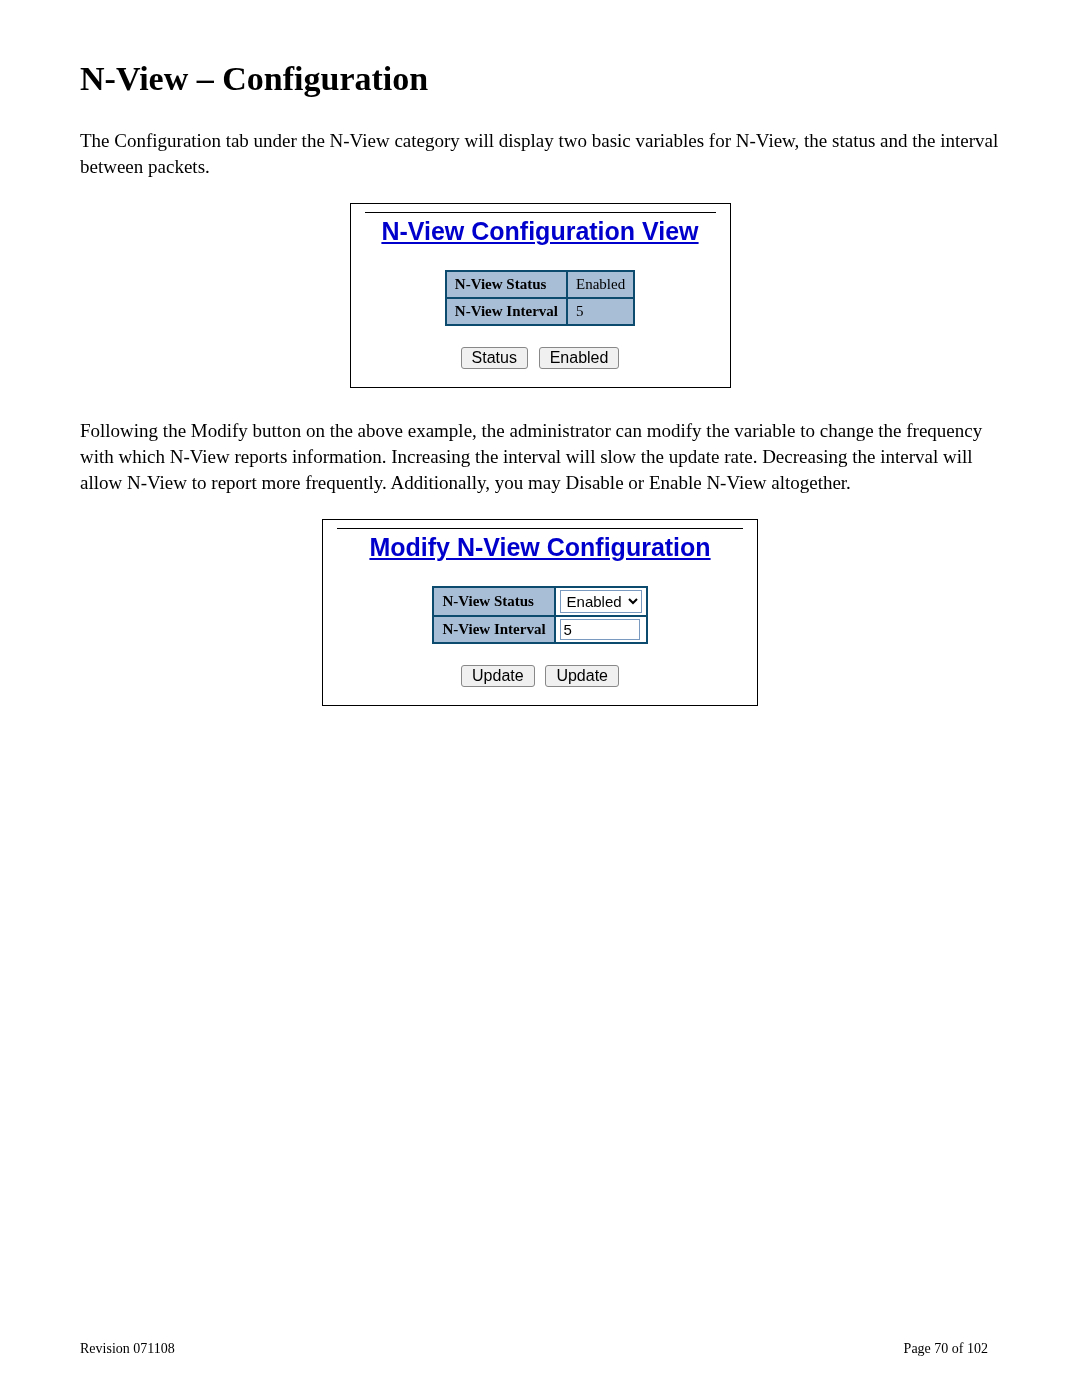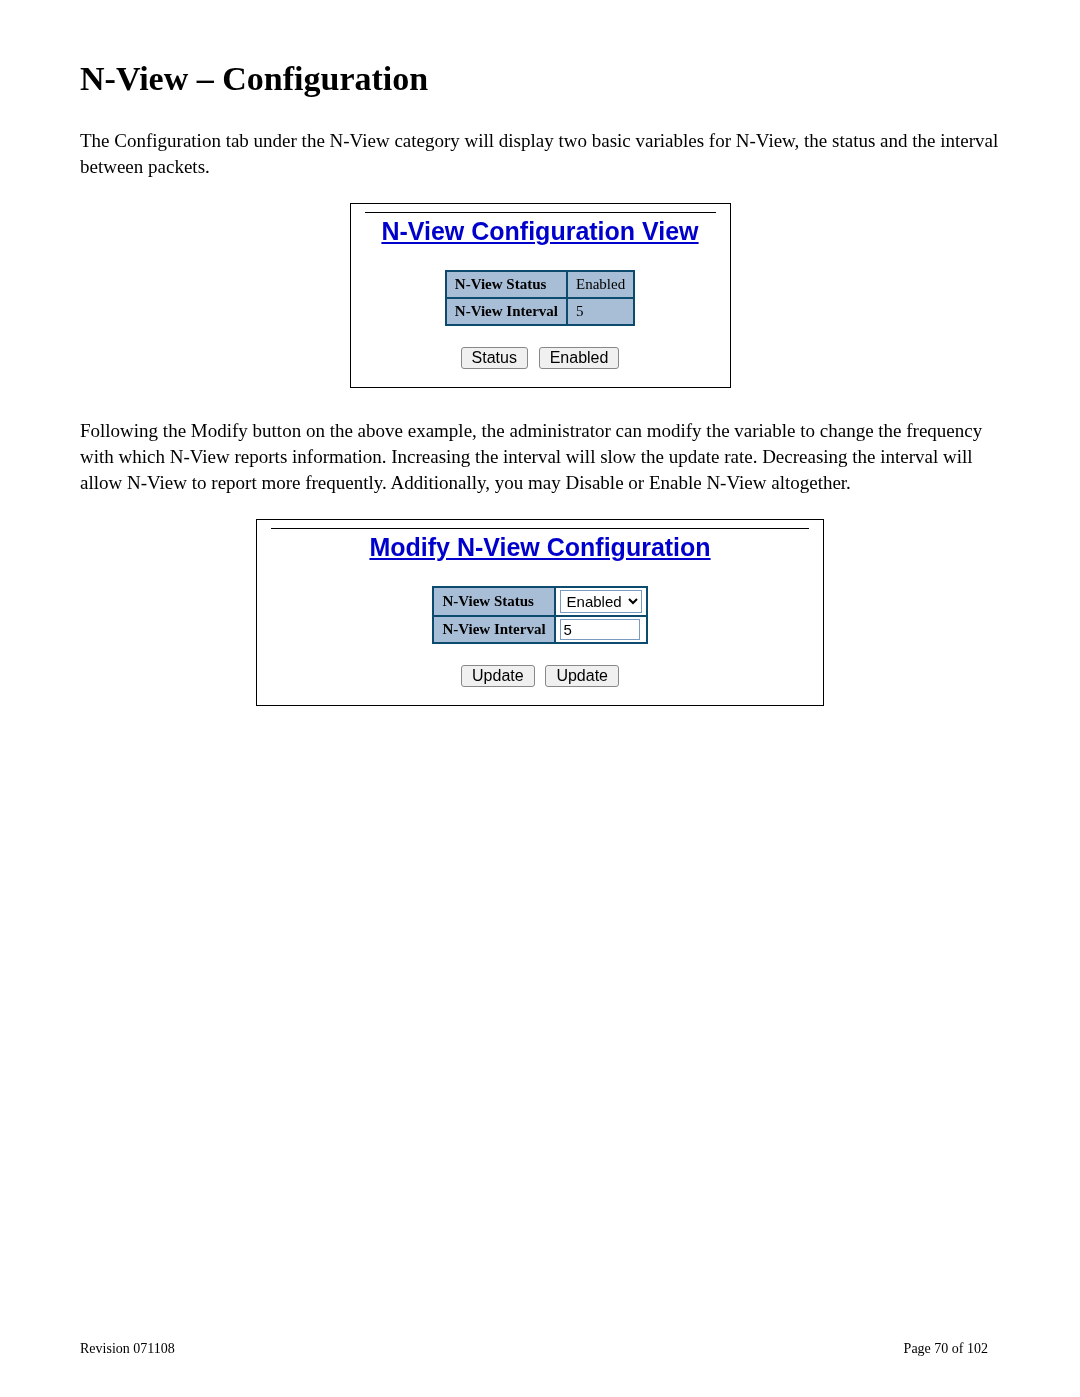--- a/index.html
+++ b/index.html
@@ -119,21 +119,21 @@
       <td>5</td>
     </tr>
   </tbody>
     </table>
   <button class="btn">Status</button>
   <button class="btn">Enabled</button>
 </div>
 
 <p class="para">Following the Modify button on the above example, the administrator can modify the variable to change the frequency with which N-View reports information.  Increasing the interval will slow the update rate.  Decreasing the interval will allow N-View to report more frequently.  Additionally, you may Disable or Enable N-View altogether.</p>
 
-<div class="panel" style="width:568px;">
+<div class="panel" style="width:436px;">
   <div class="panel-title">Modify N-View Configuration</div>
   <table class="cfg">
     <tbody>
         <tr>
       <th>N-View Status</th>
       <td class="inputcell">
         <select class="sel">
           <option>Enabled</option>
         </select>
       </td>

